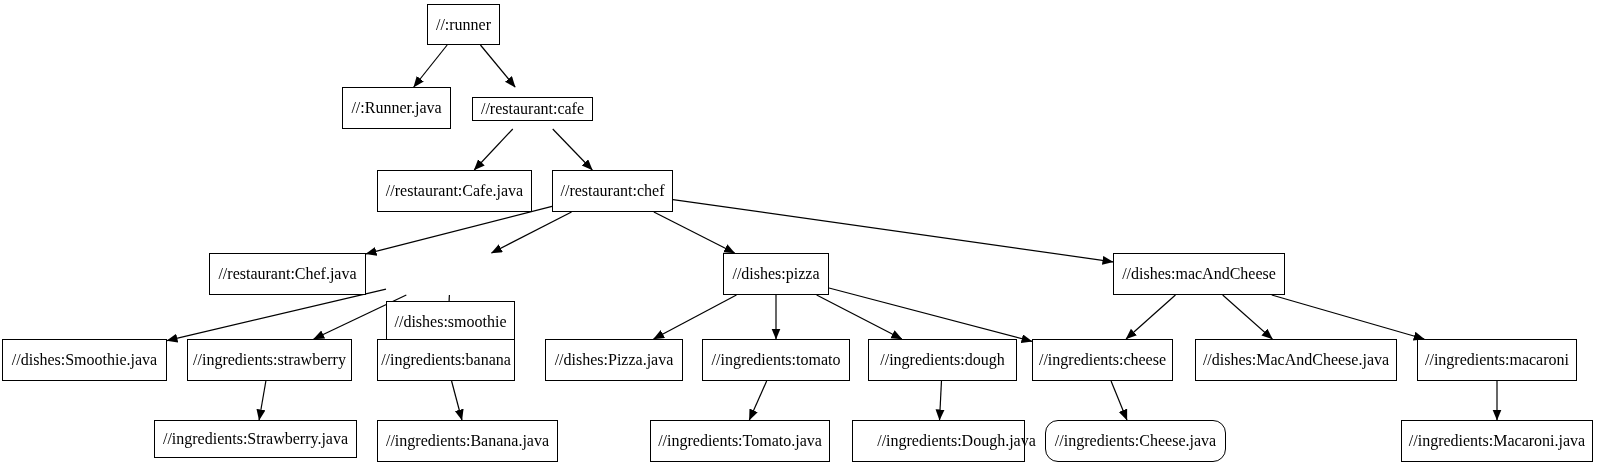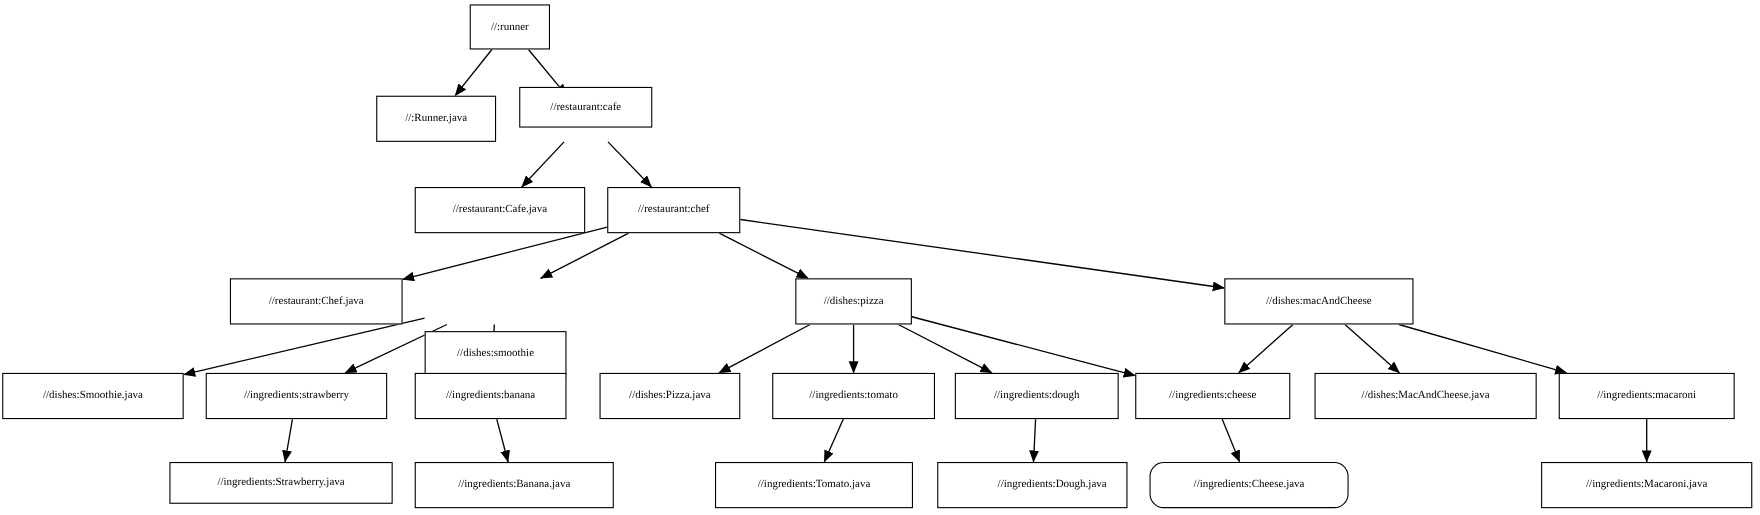--- a/index.html
+++ b/index.html
@@ -23,21 +23,21 @@
   }
   .node {
     position: absolute;
     box-sizing: border-box;
     border: 1px solid #000000;
     background: #ffffff;
     color: #000000;
     display: flex;
     align-items: center;
     justify-content: center;
-    font-size: 10px;
+    font-size: 16px;
     line-height: 1;
     white-space: nowrap;
   }
   #edge-layer line {
     stroke: #000000;
     stroke-width: 1.2;
   }
   #edge-layer #arrowhead path {
     fill: #000000;
   }
@@ -73,31 +73,31 @@
       <line x1="265.8703703703704" y1="381" x2="259.1296296296296" y2="420" marker-end="url(#arrowhead)"></line>
       <line x1="451.5740740740741" y1="381" x2="461.9259259259259" y2="420" marker-end="url(#arrowhead)"></line>
       <line x1="766.6666666666666" y1="381" x2="749.3333333333334" y2="420" marker-end="url(#arrowhead)"></line>
       <line x1="941.4629629629629" y1="381" x2="939.5370370370371" y2="420" marker-end="url(#arrowhead)"></line>
       <line x1="1111.0555555555557" y1="381" x2="1126.9444444444443" y2="420" marker-end="url(#arrowhead)"></line>
       <line x1="1497" y1="381" x2="1497" y2="420" marker-end="url(#arrowhead)"></line>
     </svg>
   <div id="nodes">
       <div class="node" style="left: 427px; top: 4px; width: 73px; height: 41px;">//:runner</div>
       <div class="node" style="left: 342px; top: 87px; width: 109px; height: 42px;">//:Runner.java</div>
-      <div class="node" style="left: 472px; top: 79px; width: 121px; height: 37px;">//restaurant:cafe</div>
+      <div class="node" style="left: 472px; top: 97px; width: 121px; height: 24px;">//restaurant:cafe</div>
       <div class="node" style="left: 377px; top: 170px; width: 155px; height: 42px;">//restaurant:Cafe.java</div>
       <div class="node" style="left: 552px; top: 170px; width: 121px; height: 42px;">//restaurant:chef</div>
       <div class="node" style="left: 209px; top: 253px; width: 157px; height: 42px;">//restaurant:Chef.java</div>
       <div class="node" style="left: 386px; top: 253px; width: 129px; height: 42px; margin-top: 48px;">//dishes:smoothie</div>
       <div class="node" style="left: 723px; top: 253px; width: 106px; height: 42px;">//dishes:pizza</div>
       <div class="node" style="left: 1113px; top: 253px; width: 172px; height: 42px;">//dishes:macAndCheese</div>
       <div class="node" style="left: 2px; top: 339px; width: 165px; height: 42px;">//dishes:Smoothie.java</div>
       <div class="node" style="left: 187px; top: 339px; width: 165px; height: 42px;">//ingredients:strawberry</div>
       <div class="node" style="left: 377px; top: 339px; width: 138px; height: 42px;">//ingredients:banana</div>
-      <div class="node" style="left: 545px; top: 339px; width: 128px; height: 42px;">//dishes:Pizza.java</div>
+      <div class="node" style="left: 545px; top: 339px; width: 138px; height: 42px;">//dishes:Pizza.java</div>
       <div class="node" style="left: 702px; top: 339px; width: 148px; height: 42px;">//ingredients:tomato</div>
       <div class="node" style="left: 868px; top: 339px; width: 149px; height: 42px;">//ingredients:dough</div>
       <div class="node" style="left: 1032px; top: 339px; width: 141px; height: 42px;">//ingredients:cheese</div>
       <div class="node" style="left: 1195px; top: 339px; width: 202px; height: 42px;">//dishes:MacAndCheese.java</div>
       <div class="node" style="left: 1417px; top: 339px; width: 160px; height: 42px;">//ingredients:macaroni</div>
       <div class="node" style="left: 154px; top: 420px; width: 203px; height: 38px;">//ingredients:Strawberry.java</div>
       <div class="node" style="left: 377px; top: 420px; width: 181px; height: 42px;">//ingredients:Banana.java</div>
       <div class="node" style="left: 650px; top: 420px; width: 180px; height: 42px;">//ingredients:Tomato.java</div>
       <div class="node" style="left: 852px; top: 420px; width: 173px; height: 42px; padding-left: 36px;">//ingredients:Dough.java</div>
       <div class="node" style="left: 1045px; top: 420px; width: 181px; height: 42px; border-radius: 13px;">//ingredients:Cheese.java</div>

